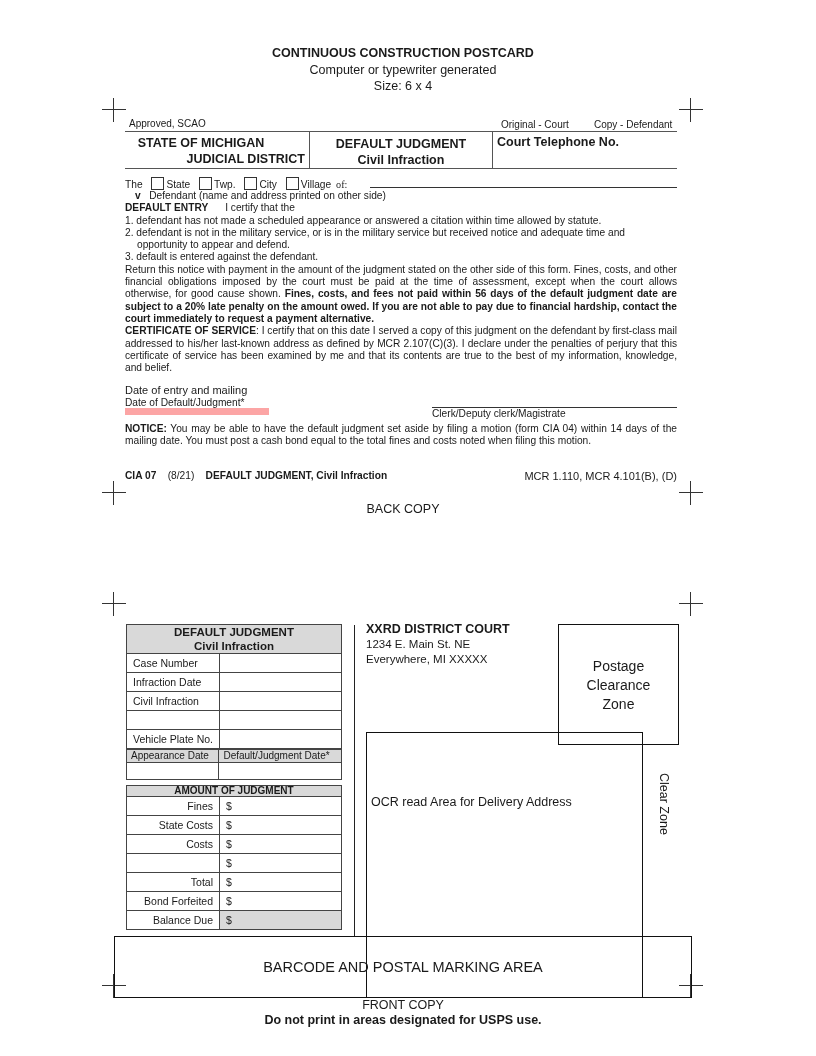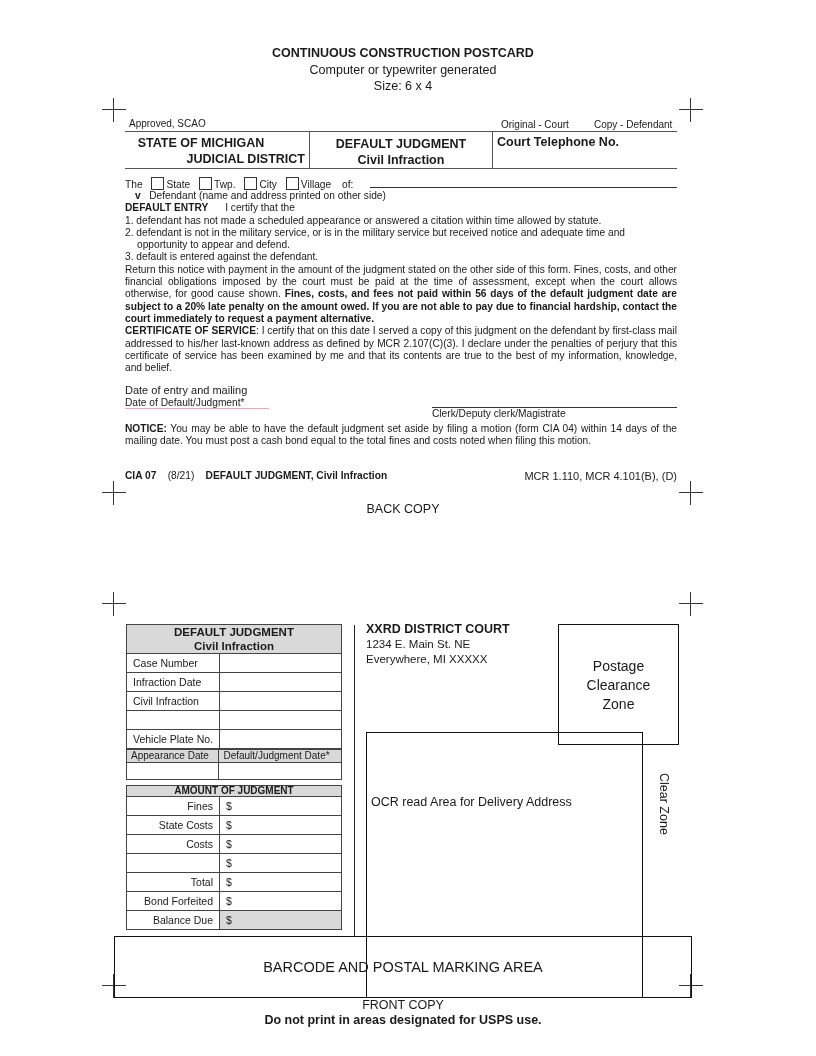--- a/index.html
+++ b/index.html
@@ -58,36 +58,36 @@
     <div>Civil Infraction</div>
   </div>
   <div class="abs b" style="left:497px;top:135px;font-size:12.5px;">Court Telephone No.</div>
 
   <div class="abs" style="left:125px;top:177px;font-size:10.2px;white-space:nowrap;">
     <span>The</span>
     <span class="cb"></span><span>State</span>
     <span class="cb"></span><span>Twp.</span>
     <span class="cb"></span><span>City</span>
     <span class="cb"></span><span>Village</span>
-    <span style="margin-left:8px;">of:</span>
+    <span style="margin-left:2px;font-family:Liberation Serif, serif;">of:</span>
   </div>
   <div class="abs" style="left:370px;top:187px;width:307px;height:1px;background:#333;"></div>
 
   <div class="body-text" style="top:190px;">
     <div style="padding-left:10px;"><span class="b">v</span>&nbsp;&nbsp; <span>Defendant (name and address printed on other side)</span></div>
     <div><span class="b">DEFAULT ENTRY</span>&nbsp;&nbsp;&nbsp;&nbsp;&nbsp; <span>I certify that the</span></div>
     <div>1. defendant has not made a scheduled appearance or answered a citation within time allowed by statute.</div>
     <div>2. defendant is not in the military service, or is in the military service but received notice and adequate time and</div>
     <div style="padding-left:12px;">opportunity to appear and defend.</div>
     <div>3. default is entered against the defendant.</div>
     <div><span>Return this notice with payment in the amount of the judgment stated on the other side of this form. Fines, costs, and other financial obligations imposed by the court must be paid at the time of assessment, except when the court allows otherwise, for good cause shown.</span> <span class="b">Fines, costs, and fees not paid within 56 days of the default judgment date are subject to a 20% late penalty on the amount owed. If you are not able to pay due to financial hardship, contact the court immediately to request a payment alternative.</span></div>
     <div><span class="b">CERTIFICATE OF SERVICE</span><span>: I certify that on this date I served a copy of this judgment on the defendant by first-class mail addressed to his/her last-known address as defined by MCR 2.107(C)(3). I declare under the penalties of perjury that this certificate of service has been examined by me and that its contents are true to the best of my information, knowledge, and belief.</span></div>
   </div>
 
-  <div class="abs" style="left:125px;top:397px;font-size:10.2px;border-bottom:1px solid #fca5a5;width:144px;">Date of Default/Judgment*</div>
+  <div class="abs" style="left:125px;top:397px;font-size:10.2px;border-bottom:7px solid #fca5a5;width:144px;">Date of Default/Judgment*</div>
   <div class="abs" style="left:125px;top:384px;font-size:11px;">Date of entry and mailing</div>
   <div class="abs" style="left:432px;top:407px;width:245px;height:1px;background:#333;"></div>
   <div class="abs" style="left:432px;top:408px;font-size:10.2px;">Clerk/Deputy clerk/Magistrate</div>
 
   <div class="body-text" style="top:423px;">
     <span class="b">NOTICE:</span> <span>You may be able to have the default judgment set aside by filing a motion (form CIA 04) within 14 days of the mailing date. You must post a cash bond equal to the total fines and costs noted when filing this motion.</span>
   </div>
 
   <div class="abs" style="left:125px;top:470px;font-size:10.2px;white-space:nowrap;">
     <span class="b">CIA 07</span>&nbsp;&nbsp;&nbsp;

